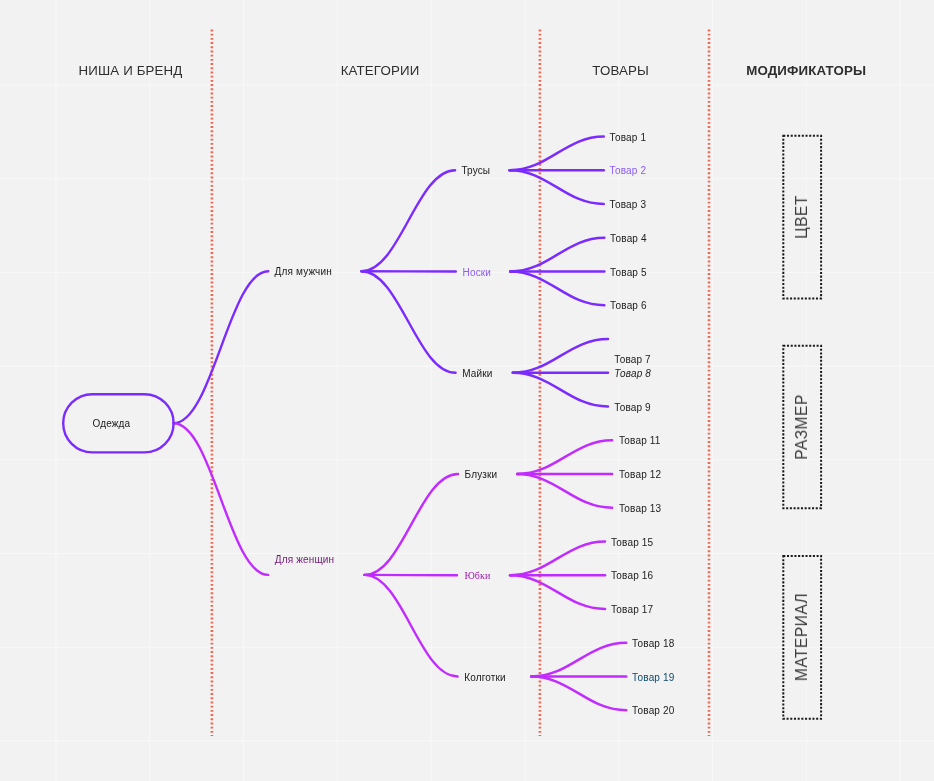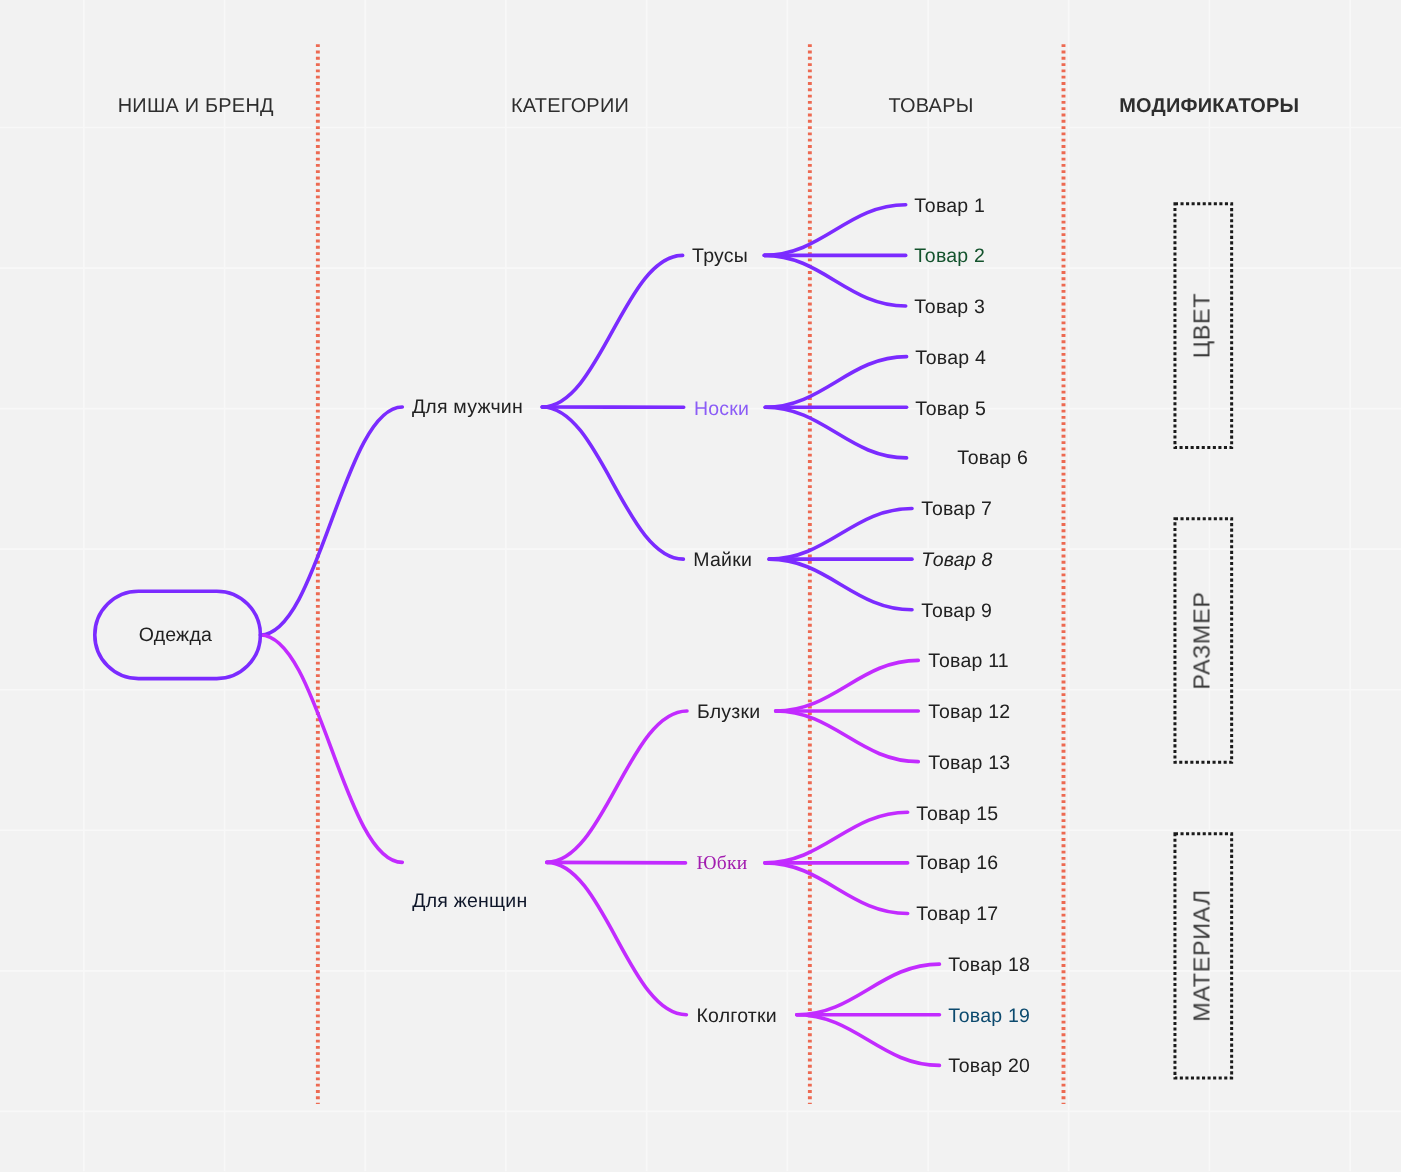--- a/index.html
+++ b/index.html
@@ -8,21 +8,21 @@
        font-family:"Liberation Sans",sans-serif;overflow:hidden;}
   #root{position:relative;width:934px;height:682px;background:#f2f2f2;}
   svg#main{position:absolute;left:0;top:0;display:block;}
   #overlay{position:absolute;left:0;top:0;width:934px;height:781px;}
   line.grid{stroke-width:1.1;}
   line.guide{stroke-width:2.6;stroke-dasharray:1.9 2.3;stroke-linecap:butt;}
   path.edge{fill:none;stroke-width:2.4;stroke-linecap:round;}
   rect.rootshape{fill:none;stroke-width:2.4;}
   .colhead{position:absolute;font-size:13.3px;letter-spacing:.15px;color:#2e2e2e;
            white-space:nowrap;transform:translate(-50%,-50%);}
-  .nodelabel{position:absolute;font-size:13px;letter-spacing:.15px;color:#212121;
+  .nodelabel{position:absolute;font-size:10px;letter-spacing:.15px;color:#212121;
              white-space:nowrap;transform:translateY(-50%);}
   .modbox{position:absolute;box-sizing:border-box;}
   rect.modframe{fill:none;stroke-width:2;stroke-dasharray:2.05 1.65;stroke-linecap:butt;}
   .modtext{position:absolute;left:50%;top:50%;font-size:15.6px;letter-spacing:.45px;
            color:#3b3b3b;white-space:nowrap;
            transform:translate(-50%,-50%) rotate(-90deg) translateZ(0);}
 </style>
 </head>
 <body>
 
@@ -89,34 +89,34 @@
     </g>
   </svg>
 
   <div id="overlay">
       <div class="colhead" style="left: 130.5px; top: 69.8px; color: rgb(46, 46, 46);">НИША И БРЕНД</div>
       <div class="colhead" style="left: 380px; top: 69.8px; color: rgb(46, 46, 46);">КАТЕГОРИИ</div>
       <div class="colhead" style="left: 620.7px; top: 69.8px; color: rgb(46, 46, 46);">ТОВАРЫ</div>
       <div class="colhead" style="left: 806.2px; top: 69.8px; color: rgb(46, 46, 46); font-weight: bold;">МОДИФИКАТОРЫ</div>
       <div class="nodelabel rootlabel" style="top: 423.3px; left: 92.4703px; visibility: visible;">Одежда</div>
       <div class="nodelabel cat" style="left: 274.6px; top: 271.3px; color: rgb(33, 33, 33);">Для мужчин</div>
-      <div class="nodelabel cat" style="left: 274.8px; top: 600px; color: #0f172a;">Для женщин</div>
+      <div class="nodelabel cat" style="left: 274.8px; top: 559px; color: #701a75;">Для женщин</div>
       <div class="nodelabel sub" style="left: 461.4px; top: 170.25px; color: rgb(33, 33, 33);">Трусы</div>
       <div class="nodelabel sub" style="left: 462.6px; top: 271.5px; color: #8b5cf6;">Носки</div>
       <div class="nodelabel sub" style="left: 462.2px; top: 372.75px; color: rgb(33, 33, 33);">Майки</div>
       <div class="nodelabel sub" style="left: 464.6px; top: 474px; color: rgb(33, 33, 33);">Блузки</div>
       <div class="nodelabel sub" style="left: 464.4px; top: 575.25px; color: #a21caf; font-family: Liberation Serif, serif;">Юбки</div>
       <div class="nodelabel sub" style="left: 464.3px; top: 676.5px; color: rgb(33, 33, 33);">Колготки</div>
       <div class="nodelabel prod" style="left: 609.5px; top: 136.5px; color: rgb(33, 33, 33);">Товар 1</div>
-      <div class="nodelabel prod" style="left: 609.5px; top: 170.25px; color: #14532d;">Товар 2</div>
+      <div class="nodelabel prod" style="left: 609.5px; top: 170.25px; color: #8b5cf6;">Товар 2</div>
       <div class="nodelabel prod" style="left: 609.5px; top: 204px; color: rgb(33, 33, 33);">Товар 3</div>
       <div class="nodelabel prod" style="left: 610.1px; top: 237.75px; color: rgb(33, 33, 33);">Товар 4</div>
       <div class="nodelabel prod" style="left: 610.1px; top: 271.5px; color: rgb(33, 33, 33);">Товар 5</div>
-      <div class="nodelabel prod" style="left: 610.1px; top: 305.25px; color: rgb(33, 33, 33); margin-left: 28px;">Товар 6</div>
-      <div class="nodelabel prod" style="left: 614.2px; top: 339px; color: rgb(33, 33, 33); text-align: center;">Товар 7</div>
+      <div class="nodelabel prod" style="left: 610.1px; top: 305.25px; color: rgb(33, 33, 33);">Товар 6</div>
+      <div class="nodelabel prod" style="left: 614.2px; top: 359px; color: rgb(33, 33, 33); text-align: center;">Товар 7</div>
       <div class="nodelabel prod" style="left: 614.2px; top: 372.75px; color: rgb(33, 33, 33); font-style: italic;">Товар 8</div>
       <div class="nodelabel prod" style="left: 614.2px; top: 406.5px; color: rgb(33, 33, 33);">Товар 9</div>
       <div class="nodelabel prod" style="left: 618.9px; top: 440.25px; color: rgb(33, 33, 33);">Товар 11</div>
       <div class="nodelabel prod" style="left: 618.9px; top: 474px; color: rgb(33, 33, 33);">Товар 12</div>
       <div class="nodelabel prod" style="left: 618.9px; top: 507.75px; color: rgb(33, 33, 33);">Товар 13</div>
       <div class="nodelabel prod" style="left: 610.9px; top: 541.5px; color: rgb(33, 33, 33);">Товар 15</div>
       <div class="nodelabel prod" style="left: 610.9px; top: 575.25px; color: rgb(33, 33, 33);">Товар 16</div>
       <div class="nodelabel prod" style="left: 610.9px; top: 609px; color: rgb(33, 33, 33);">Товар 17</div>
       <div class="nodelabel prod" style="left: 632.1px; top: 642.75px; color: rgb(33, 33, 33);">Товар 18</div>
       <div class="nodelabel prod" style="left: 632.1px; top: 676.5px; color: #0c4a6e;">Товар 19</div>

